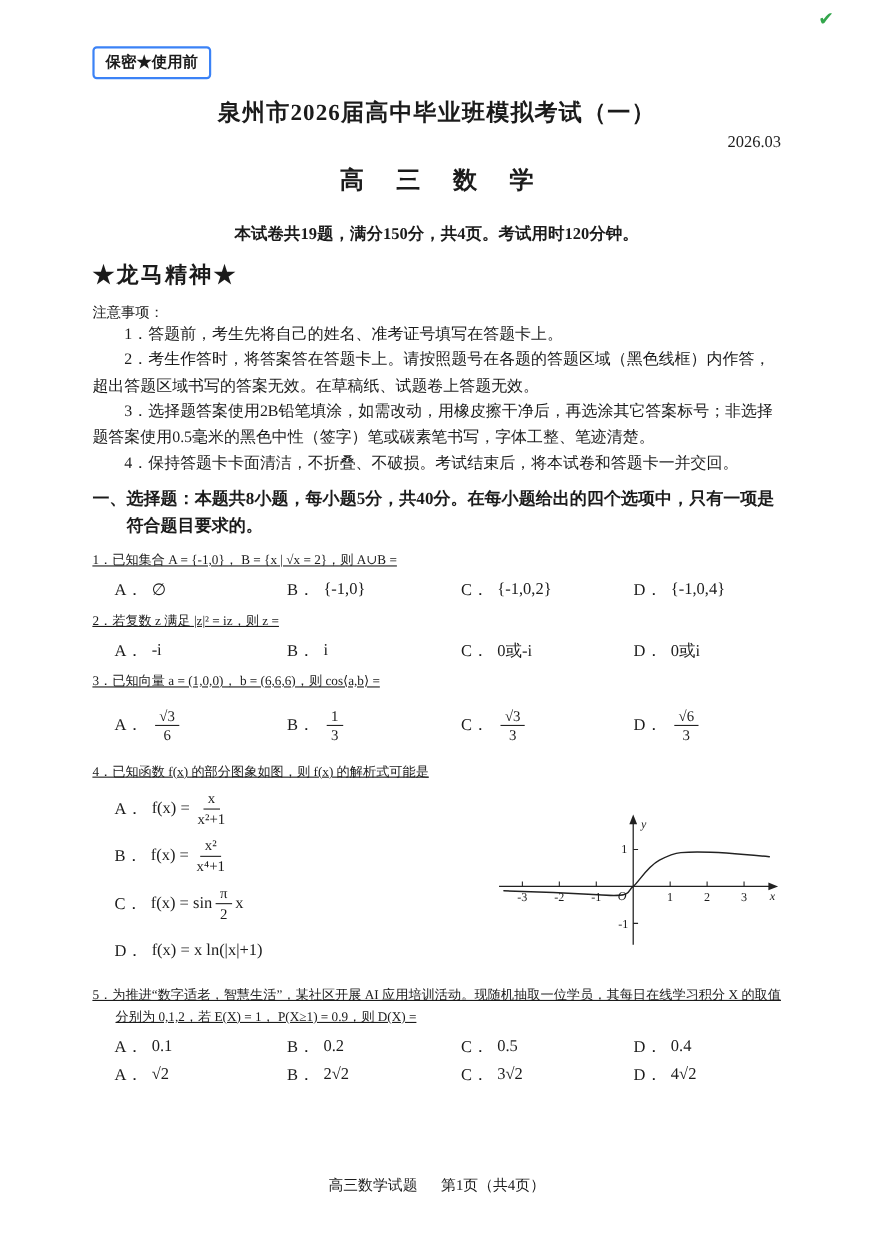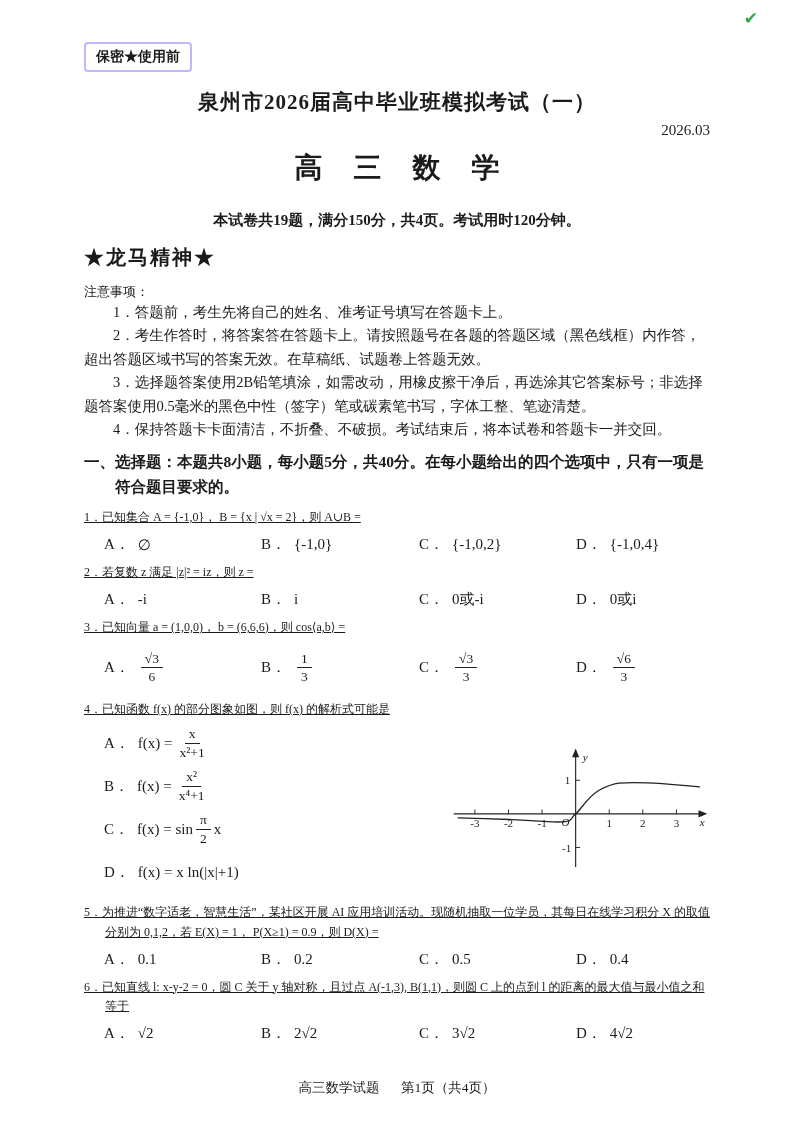--- a/index.html
+++ b/index.html
@@ -13,28 +13,28 @@
     color:#1b1b1b;
     overflow:hidden;
   }
   .check {
     position:absolute; top:8px; right:36px;
     color:#33a64c; font-size:17px; font-weight:bold;
     font-family:"DejaVu Sans",sans-serif;
   }
   .stamp {
     display:inline-block;
-    border:2px solid #c4b5fd;
+    border:2px solid #3b82f6;
     border-radius:4px;
     padding:4px 10px;
     font-weight:700; font-size:14px;
   }
   .exam-title { text-align:center; font-size:21px; font-weight:700; margin:16px 0 0; letter-spacing:1px; }
   .date { text-align:right; font-size:15px; margin:6px 0 0; }
-  .subject { text-align:center; font-size:28px; font-weight:700; margin:10px 0 4px; letter-spacing:12px; text-indent:12px; }
+  .subject { text-align:center; font-size:22px; font-weight:700; margin:10px 0 4px; letter-spacing:12px; text-indent:12px; }
   .paper-info { text-align:center; font-weight:700; font-size:15px; margin:24px 0 0; }
   .motto { font-weight:700; font-size:20px; margin:14px 0 12px; letter-spacing:2px; }
   .notices-title { font-weight:400; font-size:13px; margin:10px 0 0; }
   .notice { margin:0; font-size:14.5px; line-height:1.62; text-indent:2em; }
   .section-title { font-weight:700; font-size:15.5px; line-height:1.62; margin:7px 0 2px; padding-left:2em; text-indent:-2em; }
   .question { margin:0; }
   .stem { font-size:12px; line-height:1.66; margin:9px 0 0; padding-left:21px; text-indent:-21px;text-decoration:underline; }
   .opts {
     display:grid;
     grid-template-columns:157px 158px 157px 1fr;
@@ -51,21 +51,21 @@
     font-size:13.5px; line-height:1.3;
   }
   .frac .num { border-bottom:1.2px solid #222; padding:0 4px; }
   .frac .den { padding:0 4px; }
   .q4-body { display:flex; align-items:flex-start; margin-top:2px; }
   .q4-options { flex:0 0 318px; display:flex; flex-direction:column; margin-left:20px; }
   .q4-opt { display:flex; align-items:center; font-size:15px; min-height:43px; }
   .q4-graph { width:302px; height:142px; margin-left:14px; margin-top:16px; }
   .q4-graph text { font-family:"Liberation Serif","DejaVu Serif",serif; fill:#1b1b1b; }
   .footer {
-    position:absolute; bottom:26px; left:0; width:100%;
+    position:absolute; bottom:36px; left:0; width:100%;
     text-align:center; font-size:13.5px;
   }
   .footer span { margin:0 9px; }
 </style>
 </head>
 <body>
 
 <div class="page">
 
   <span class="check">✔</span>
@@ -260,21 +260,20 @@
         </span>
       <span class="opt">
           <span class="olabel">D．</span>
           <span>0.4</span>
         </span>
     </div>
   </div>
 
   
   <div class="question">
-    <p class="stem">6．已知直线 l: x-y-2 = 0，圆 C 关于 y 轴对称，且过点 A(-1,3), B(1,1)，则圆 C 上的点到 l 的距离的最大值与最小值之和等于</p>
     <div class="opts">
       <span class="opt">
           <span class="olabel">A．</span>
           <span>√2</span>
         </span>
       <span class="opt">
           <span class="olabel">B．</span>
           <span>2√2</span>
         </span>
       <span class="opt">

